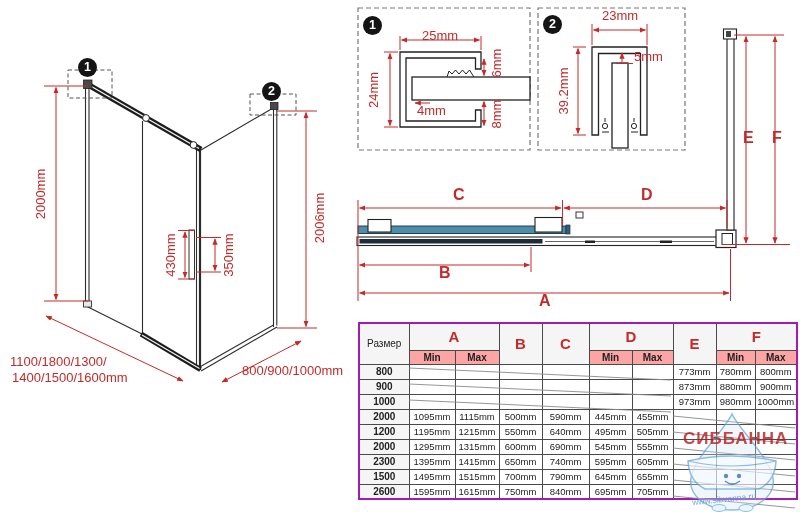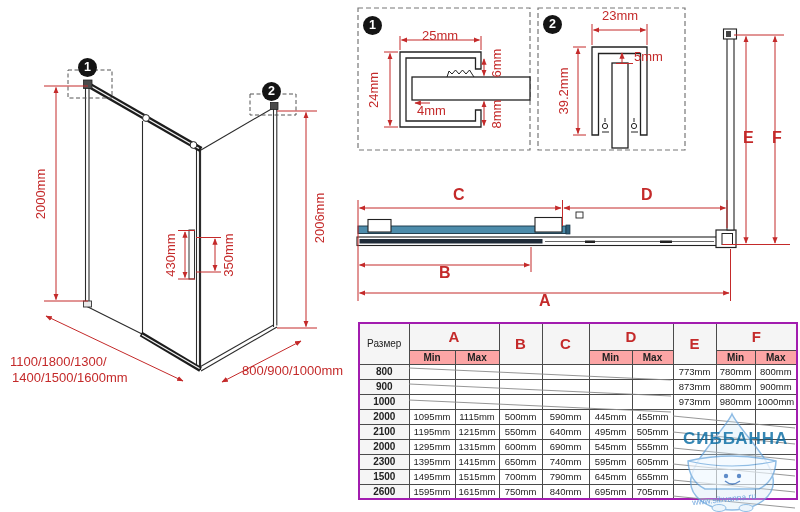--- a/index.html
+++ b/index.html
@@ -20,21 +20,21 @@
   table{border-collapse:collapse;table-layout:fixed;width:438px;border:2px solid #a21caf;}
   th,td{border:1px solid #4a4a4a;padding:0;text-align:center;vertical-align:middle;
         color:#222;background:#fff;overflow:hidden;}
   tr.hdr1{height:27px;} tr.hdr2{height:14px;} tr.data{height:15px;}
   .ltr{color:#c42a2a;font-size:15px;font-weight:700;background:#f5f5f5;}
   .szh{font-weight:400;font-size:10px;background:#f5f5f5;}
   .mm{font-weight:700;font-size:10px;background:#fca5a5;}
   .sz{font-weight:700;font-size:10px;background:#f5f5f5;}
   td{font-size:9.5px;}
   
-  .wm-title{color:#0369a1;font-size:17px;font-weight:700;letter-spacing:1px;opacity:.8;}
+  .wm-title{color:#b91c1c;font-size:17px;font-weight:700;letter-spacing:1px;opacity:.8;}
   .wm-url{color:#5a97d8;font-size:8.5px;transform:rotate(-6deg);opacity:.85;}
 </style>
 </head>
 <body>
 
 <div id="canvas">
 
   <table id="dims-table">
     <colgroup>
       <col style="width:50px">
@@ -108,21 +108,21 @@
       <td>1115mm</td>
       <td>500mm</td>
       <td>590mm</td>
       <td>445mm</td>
       <td>455mm</td>
       <td></td>
       <td></td>
       <td></td>
     </tr>
     <tr class="data">
-      <th class="sz">2100</th>
+      <th class="sz">1200</th>
       <td>1195mm</td>
       <td>1215mm</td>
       <td>550mm</td>
       <td>640mm</td>
       <td>495mm</td>
       <td>505mm</td>
       <td></td>
       <td></td>
       <td></td>
     </tr>

